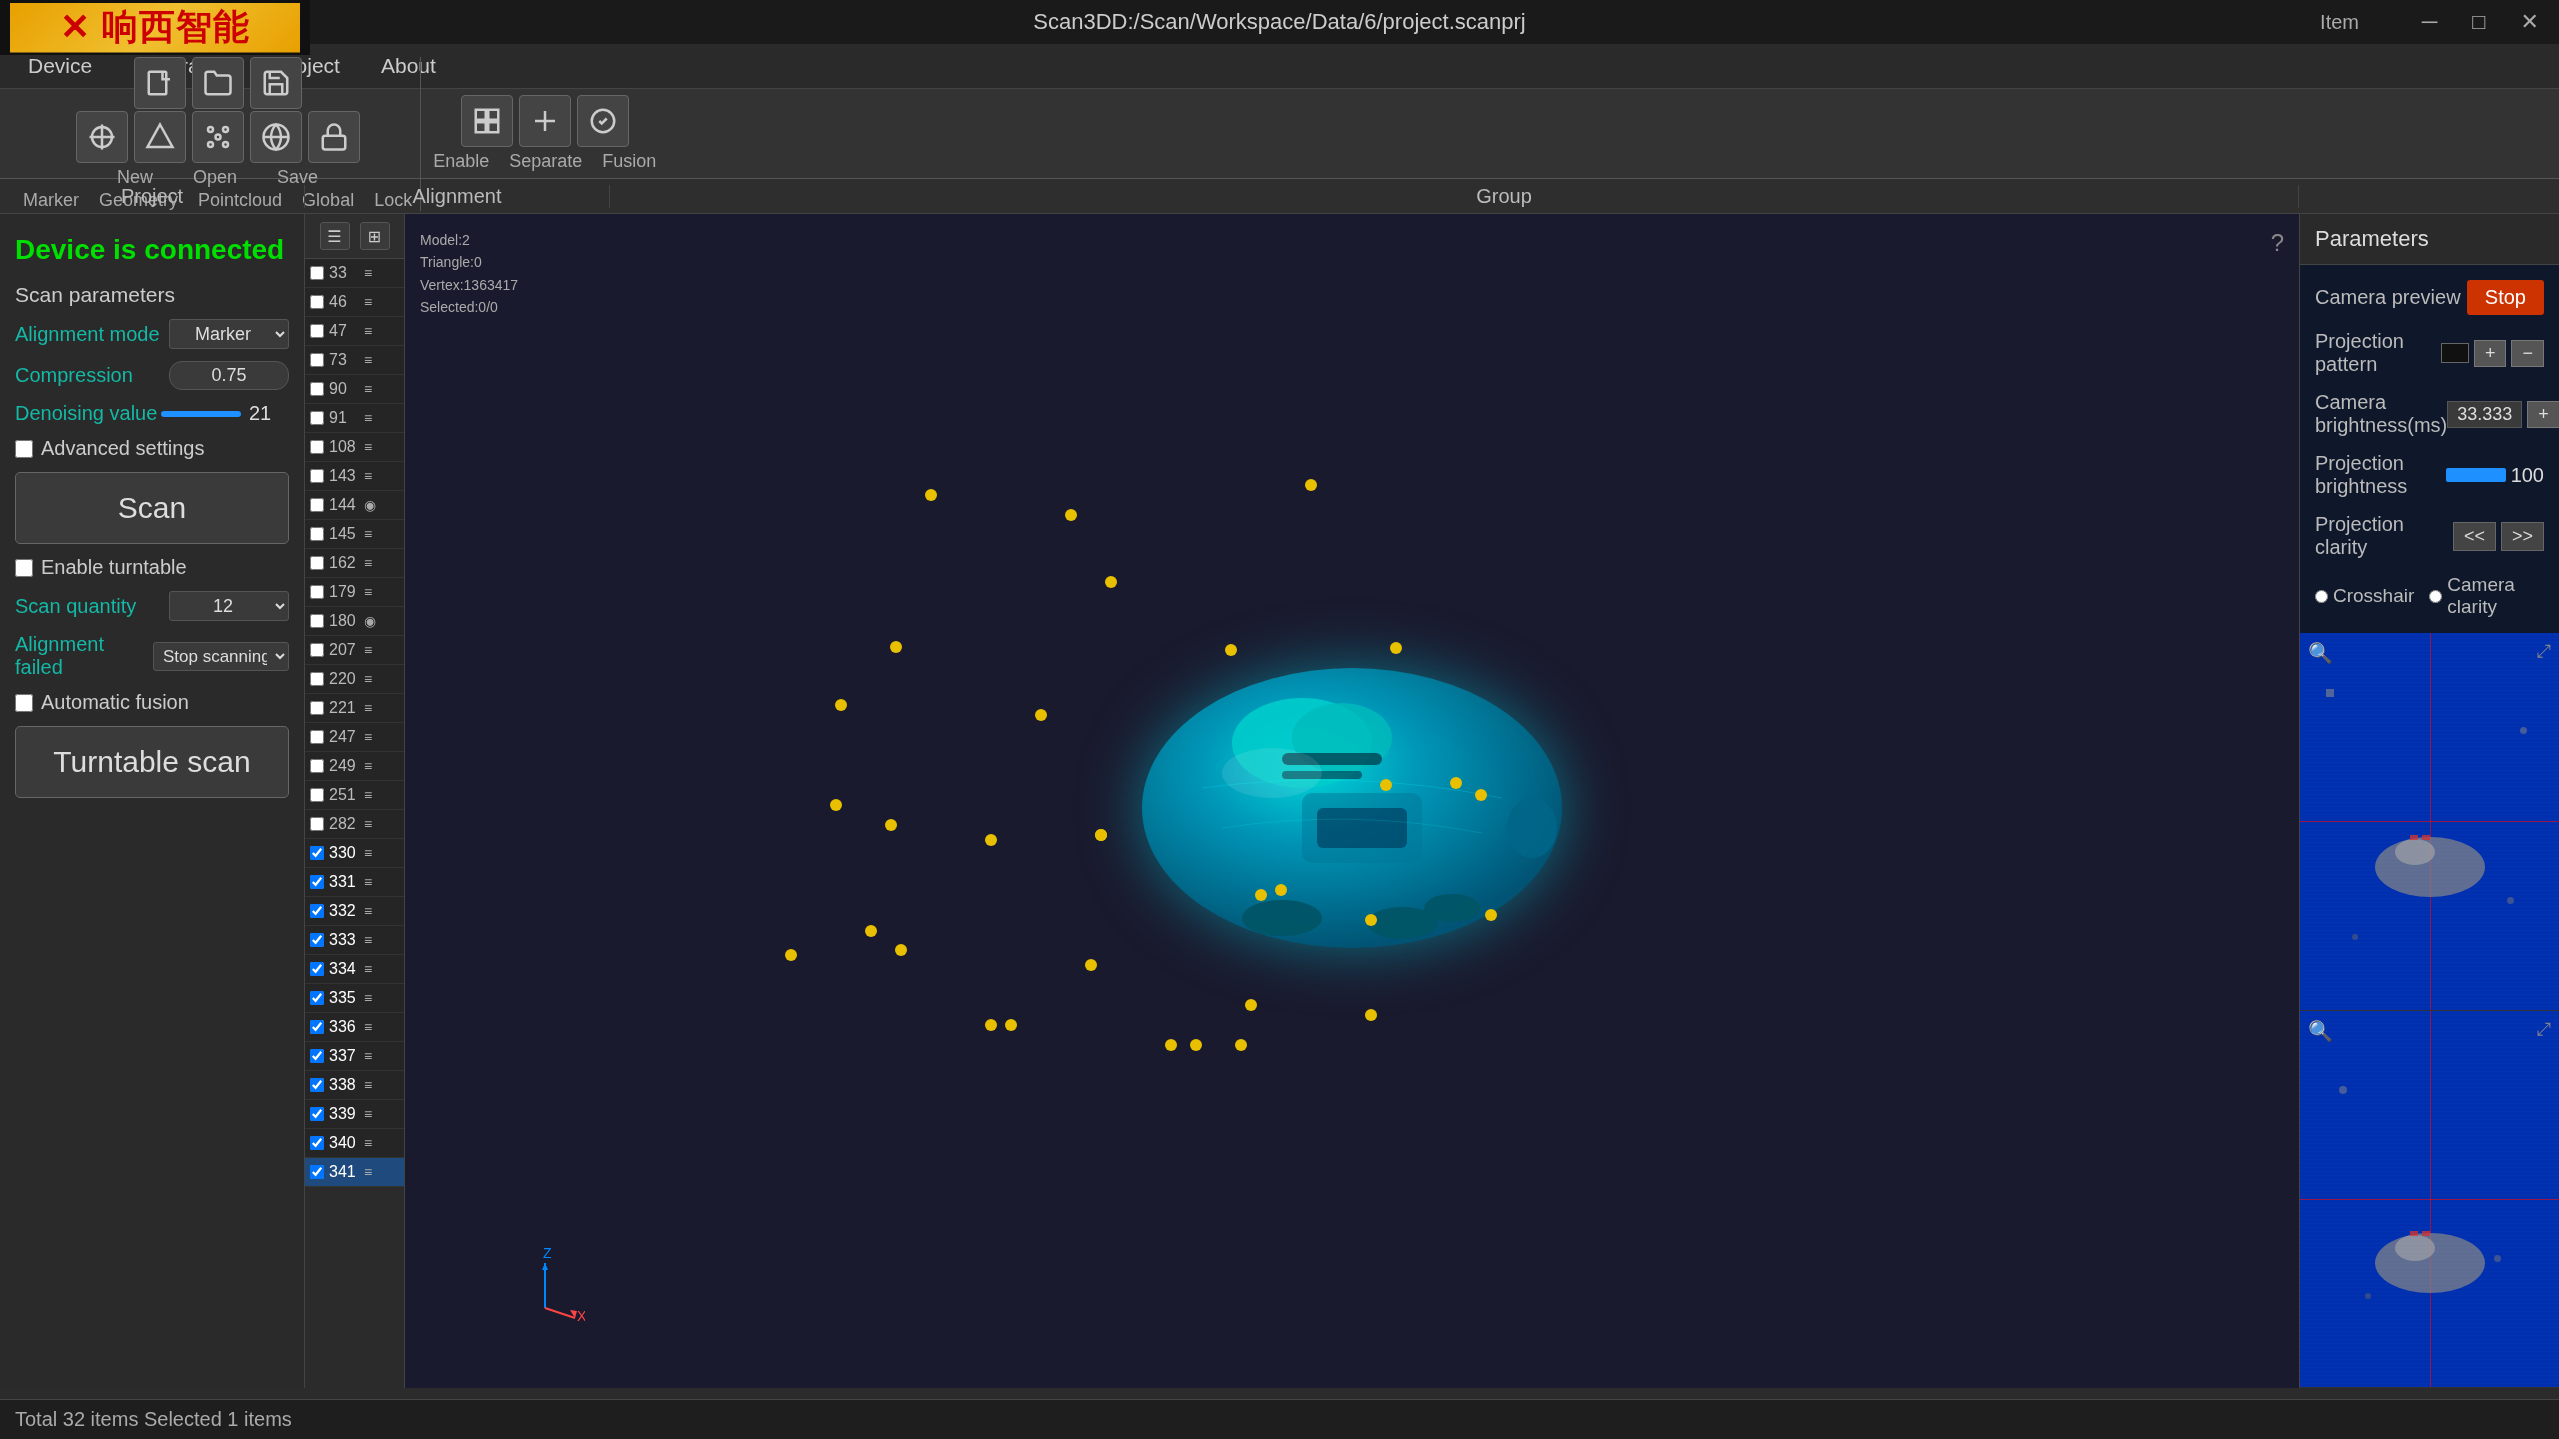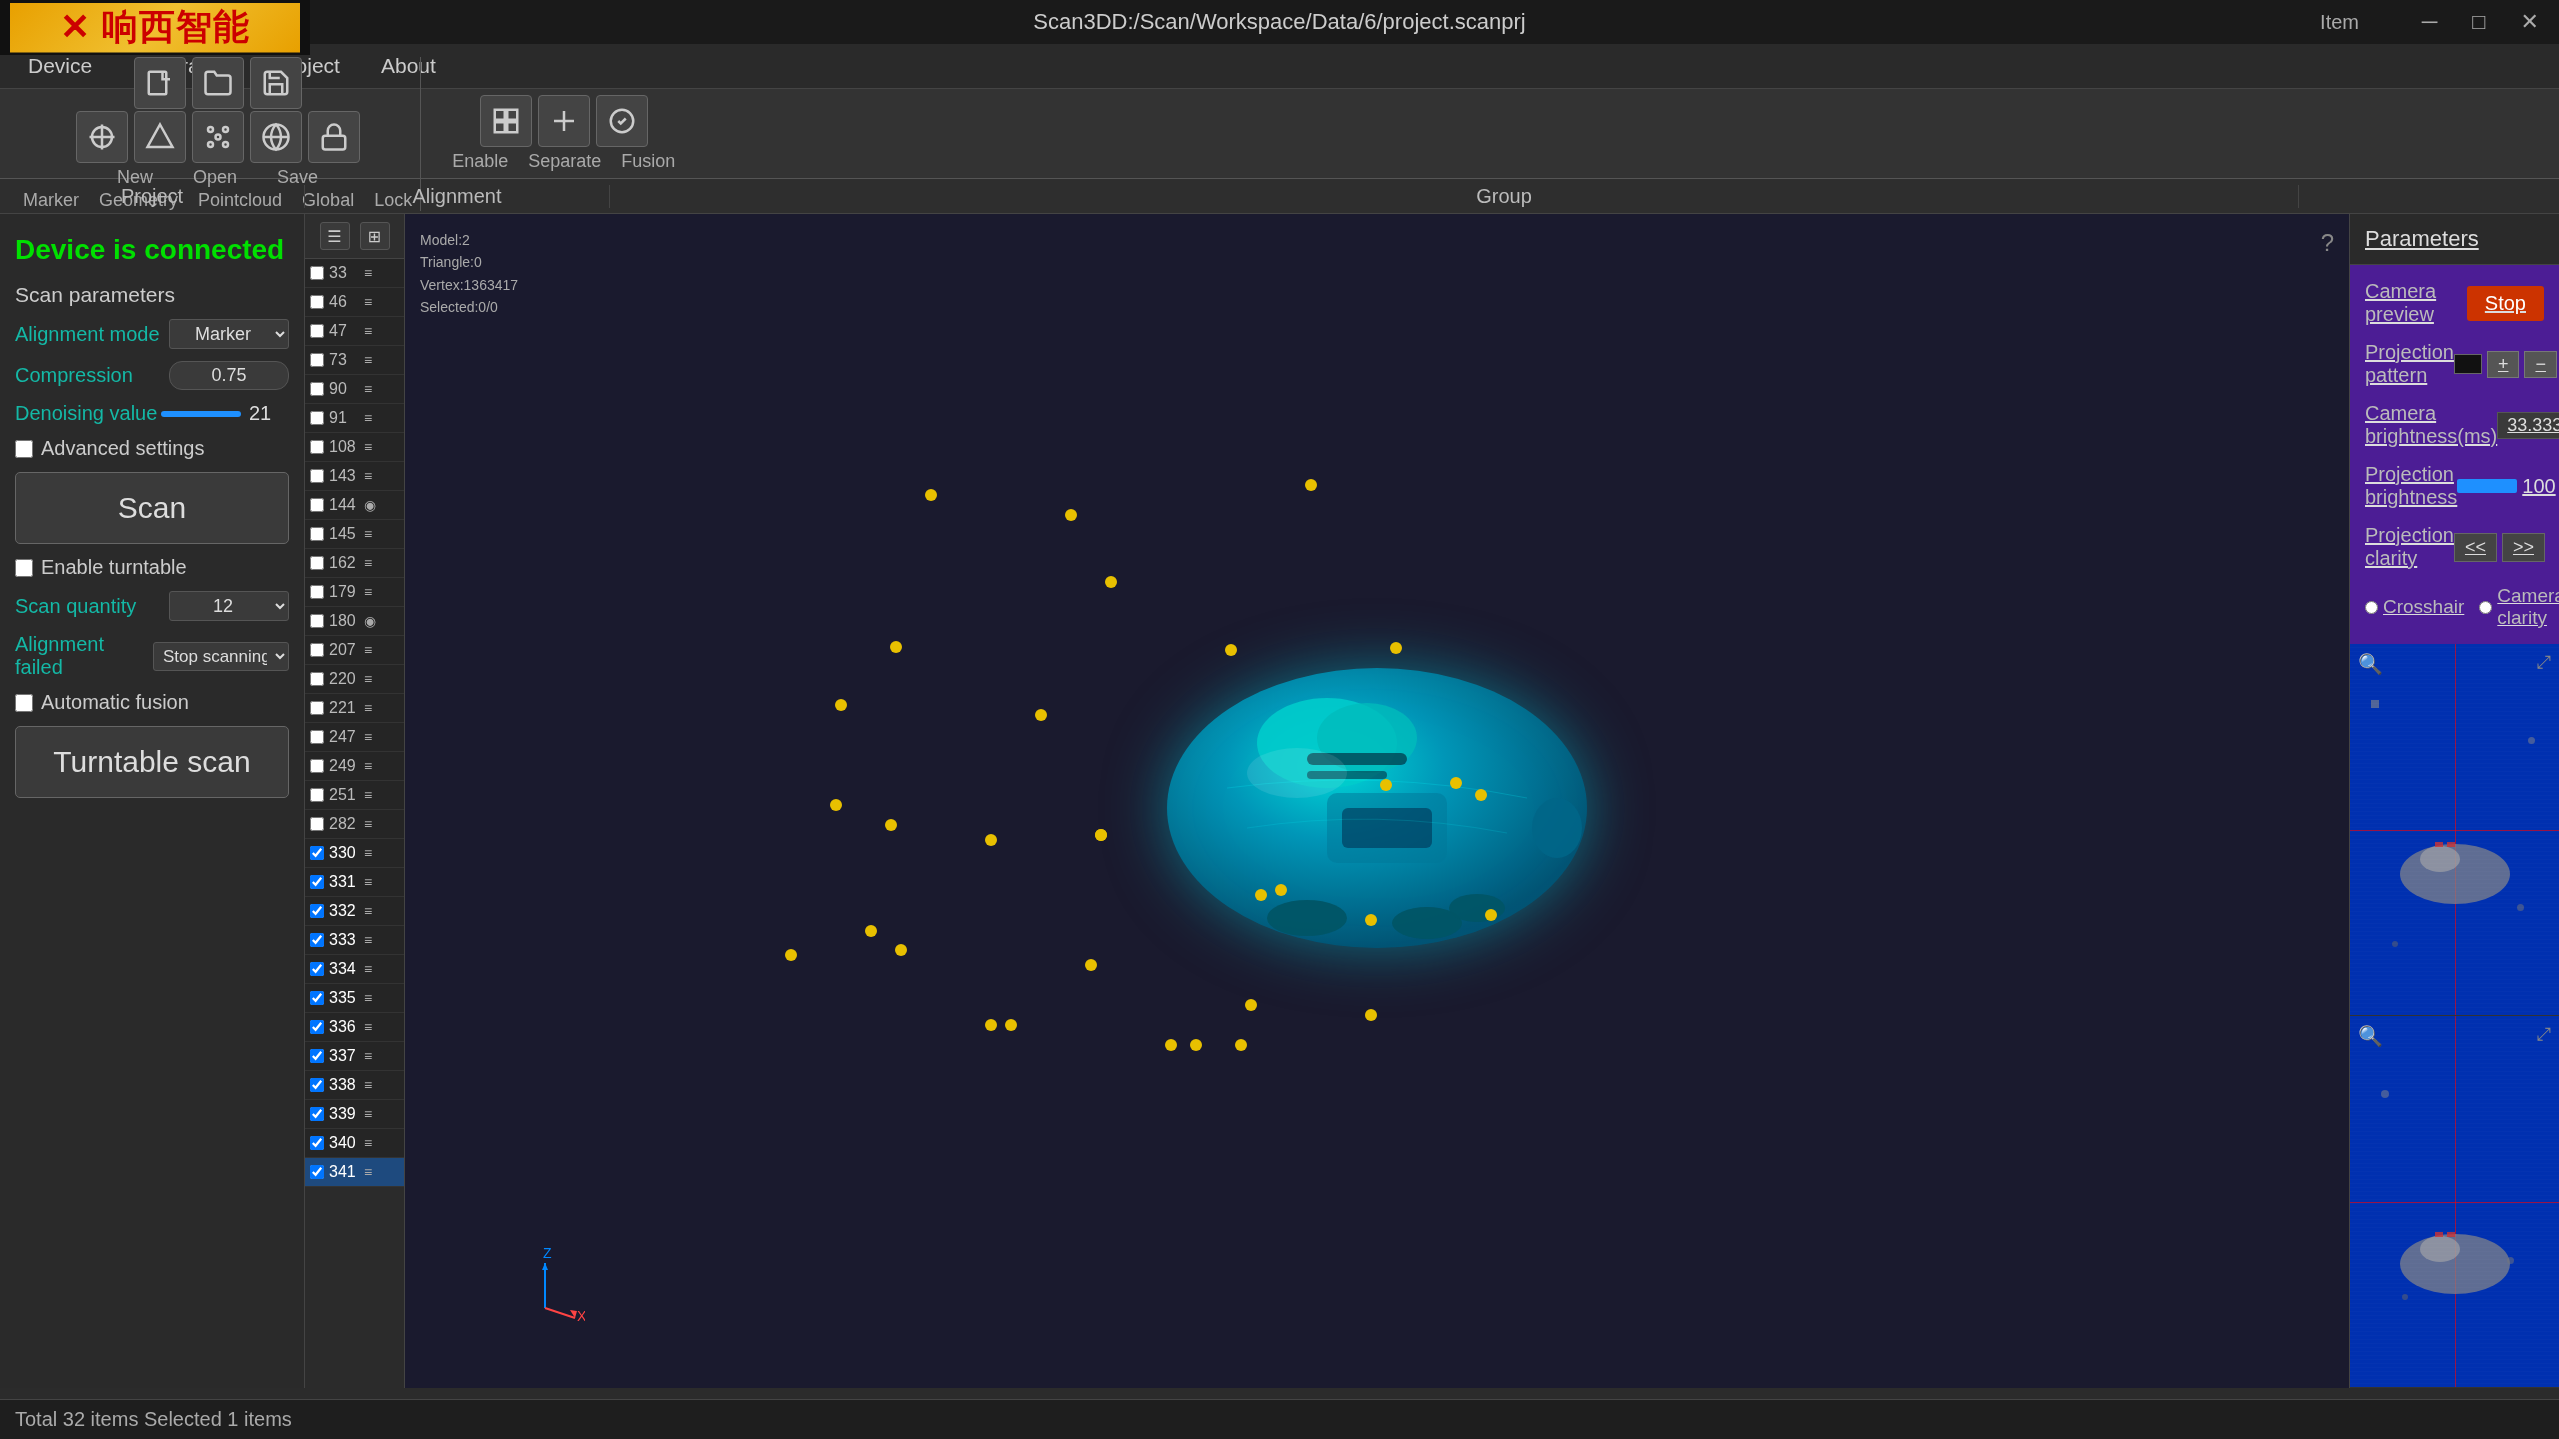--- a/index.html
+++ b/index.html
@@ -93,21 +93,21 @@
     }
 
     
     #toolbar {
       width: 100%;
       height: 90px;
       background: #333;
       display: flex;
       align-items: center;
       padding: 0 15px;
-      gap: 23px;
+      gap: 4px;
       border-bottom: 1px solid #555;
     }
     .toolbar-group {
       display: flex;
       flex-direction: column;
       align-items: center;
       gap: 2px;
       padding: 0 8px;
       border-right: 1px solid #555;
     }
@@ -352,26 +352,25 @@
     }
     .vp-separator {
       width: 1px;
       height: 30px;
       background: #555;
       margin: 0 4px;
     }
 
     
     #right-panel {
-      width: 210px;
-      background: #4c1d95;
+      width: 260px;
+      background: #0f172a;
       border-left: 1px solid #444;
       display: flex;
       flex-direction: column;
-      text-decoration: underline;
     }
     .right-panel-header {
       padding: 12px 15px;
       font-size: 22px;
       color: #ddd;
       border-bottom: 1px solid #444;
       background: #2a2a2a;
     }
 
     

